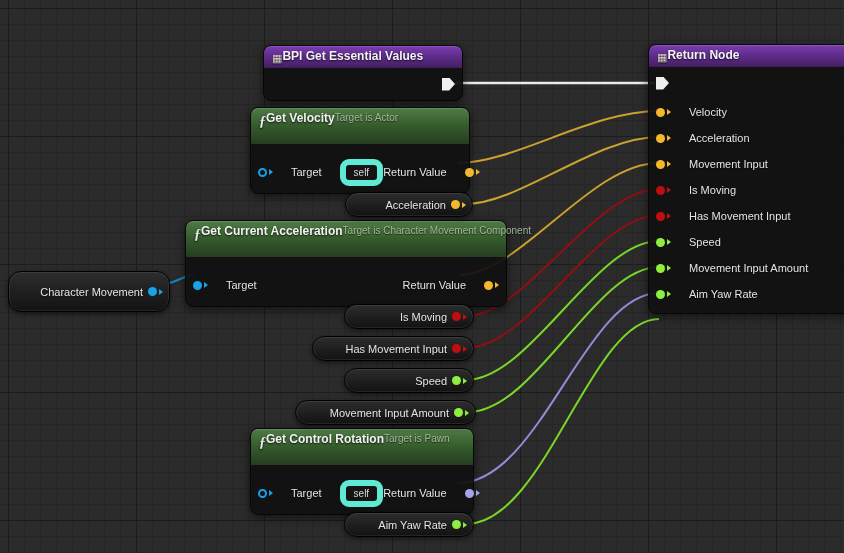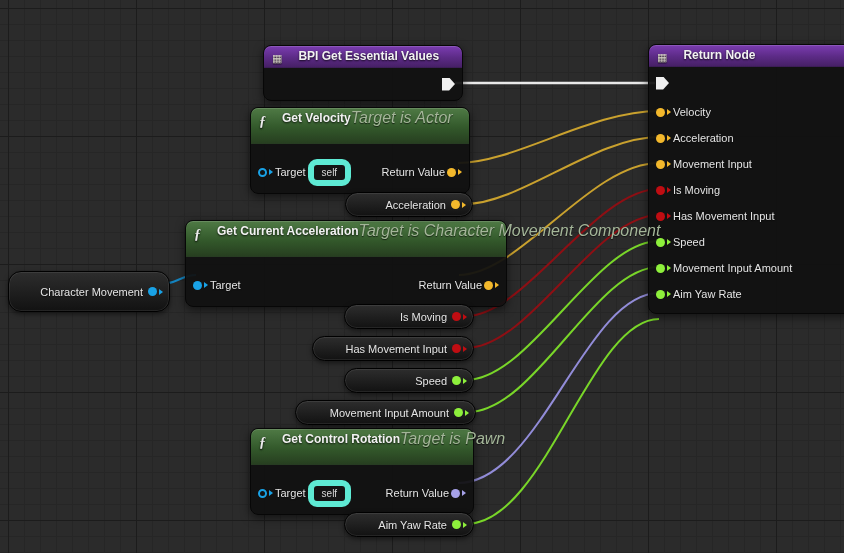--- a/index.html
+++ b/index.html
@@ -20,37 +20,37 @@
   .w{fill:none;stroke-width:2}
   .w.exec{stroke:#e9e9e9;stroke-width:2.5}
   .w.vector{stroke:#c9a12e}
   .w.bool{stroke:#8e0f14}
   .w.float{stroke:#79d629}
   .w.rotator{stroke:#928cd8}
   .w.object{stroke:#1587c4}
 
   .node{position:absolute;border:1px solid #070707;border-radius:8px;
     background:rgba(17,17,17,.94);box-shadow:0 3px 10px rgba(0,0,0,.55)}
-  .hdr{display:flex;align-items:center;gap:16px;padding:0 8px;height:22px;
+  .hdr{display:flex;align-items:center;gap:0;padding:0 8px;height:22px;
     border-radius:7px 7px 0 0;border-bottom:1px solid rgba(0,0,0,.5);
     box-shadow:inset 0 1px 0 rgba(255,255,255,.14)}
   .fn .hdr{height:36px;align-items:flex-start;padding-top:3px}
   .hdr.purple{background:linear-gradient(180deg,#7b3cb1 0%,#5c2b86 55%,#472067 100%)}
   .hdr.green{background:linear-gradient(180deg,#4f7a45 0%,#33592b 55%,#273f20 100%)}
   .titles{display:flex;flex-direction:row}
   .title{font-size:12px;font-weight:bold;color:#f2f2f2;text-shadow:0 1px 2px rgba(0,0,0,.8);white-space:nowrap;line-height:15px}
-  .subtitle{font-size:16px;font-style:italic;color:#a4b699;text-shadow:0 1px 1px rgba(0,0,0,.6);white-space:nowrap;line-height:13px}
+  .subtitle{font-size:10px;color:#a4b699;text-shadow:0 1px 1px rgba(0,0,0,.6);white-space:nowrap;line-height:13px}
   .ficon{margin-top:1px}
   .ficon::before{content:"ƒ";font-family:"Liberation Serif",serif;font-style:italic;font-weight:bold;
     font-size:14px;color:#ececec;text-shadow:0 1px 2px #000}
   .gicon::before{content:"▦";font-size:11px;color:#d8d4c8;text-shadow:0 1px 1px #000}
 
   .body{padding:15px 0 8px}
   .row{display:flex;align-items:center;justify-content:space-between;height:26px;padding:0 7px}
-  .lft,.rgt{display:flex;align-items:center;gap:2px}
+  .lft,.rgt{display:flex;align-items:center;gap:18px}
   .plabel{font-size:11px;color:#e4e4e4;text-shadow:0 1px 1px rgba(0,0,0,.5);white-space:nowrap}
 
   .pin{display:inline-flex;align-items:center}
   .pin::before{content:"";width:9px;height:9px;border-radius:50%;background:currentColor}
   .pin::after{content:"";width:0;height:0;border-top:3px solid transparent;border-bottom:3px solid transparent;
     border-left:4px solid currentColor;margin-left:2px}
   .pin.hollow::before{background:transparent;border:2px solid currentColor;width:5px;height:5px}
   .c-vector{color:#f3b82c}
   .c-bool{color:#c00d12}
   .c-float{color:#8ef03c}

